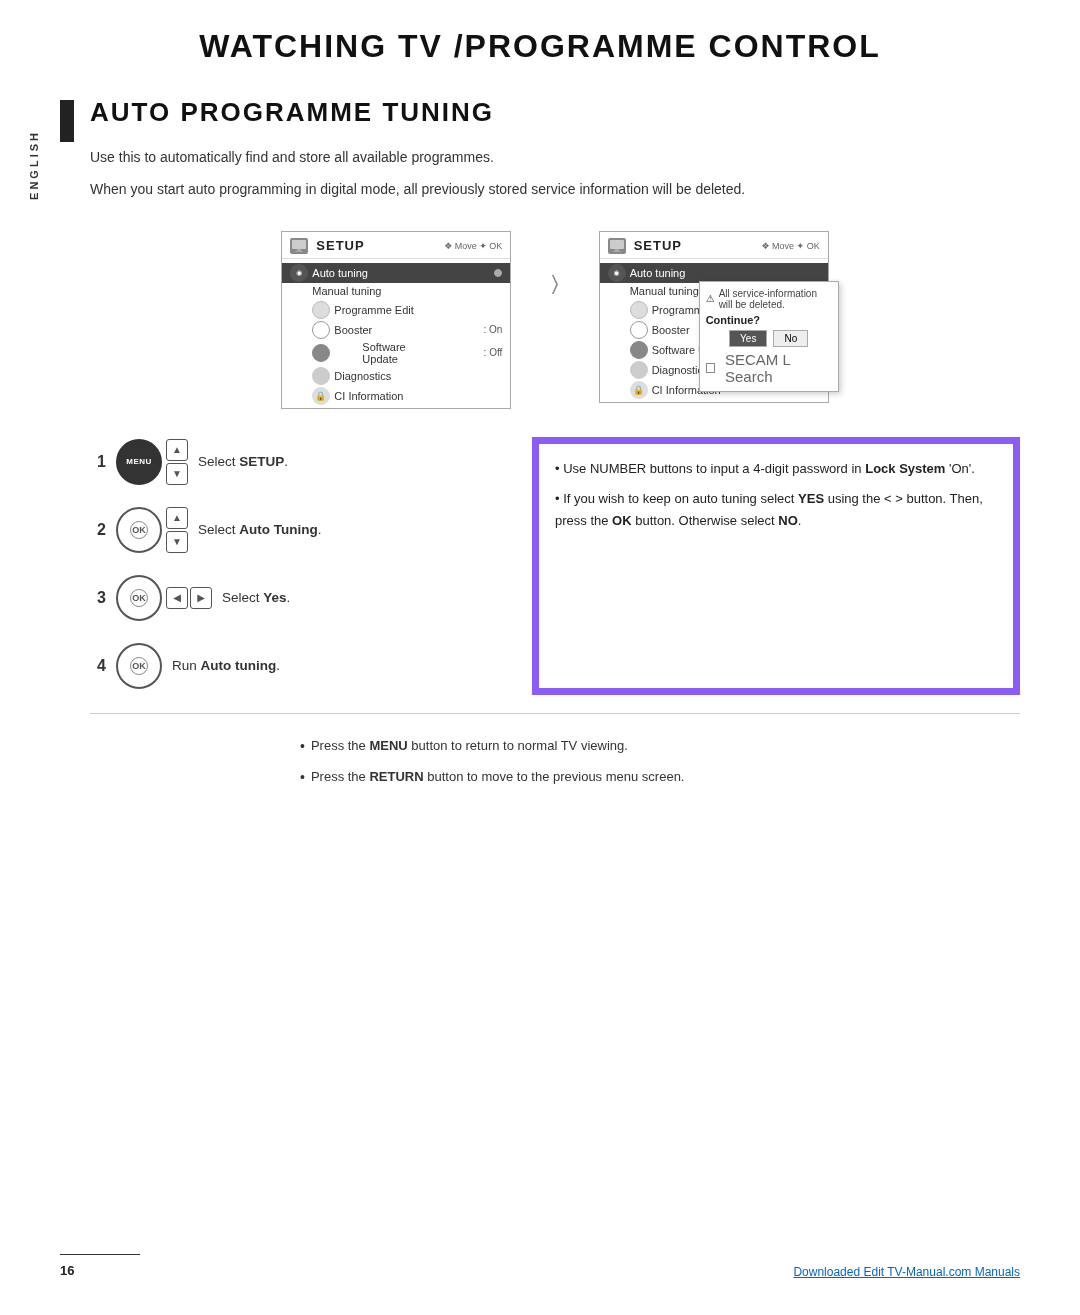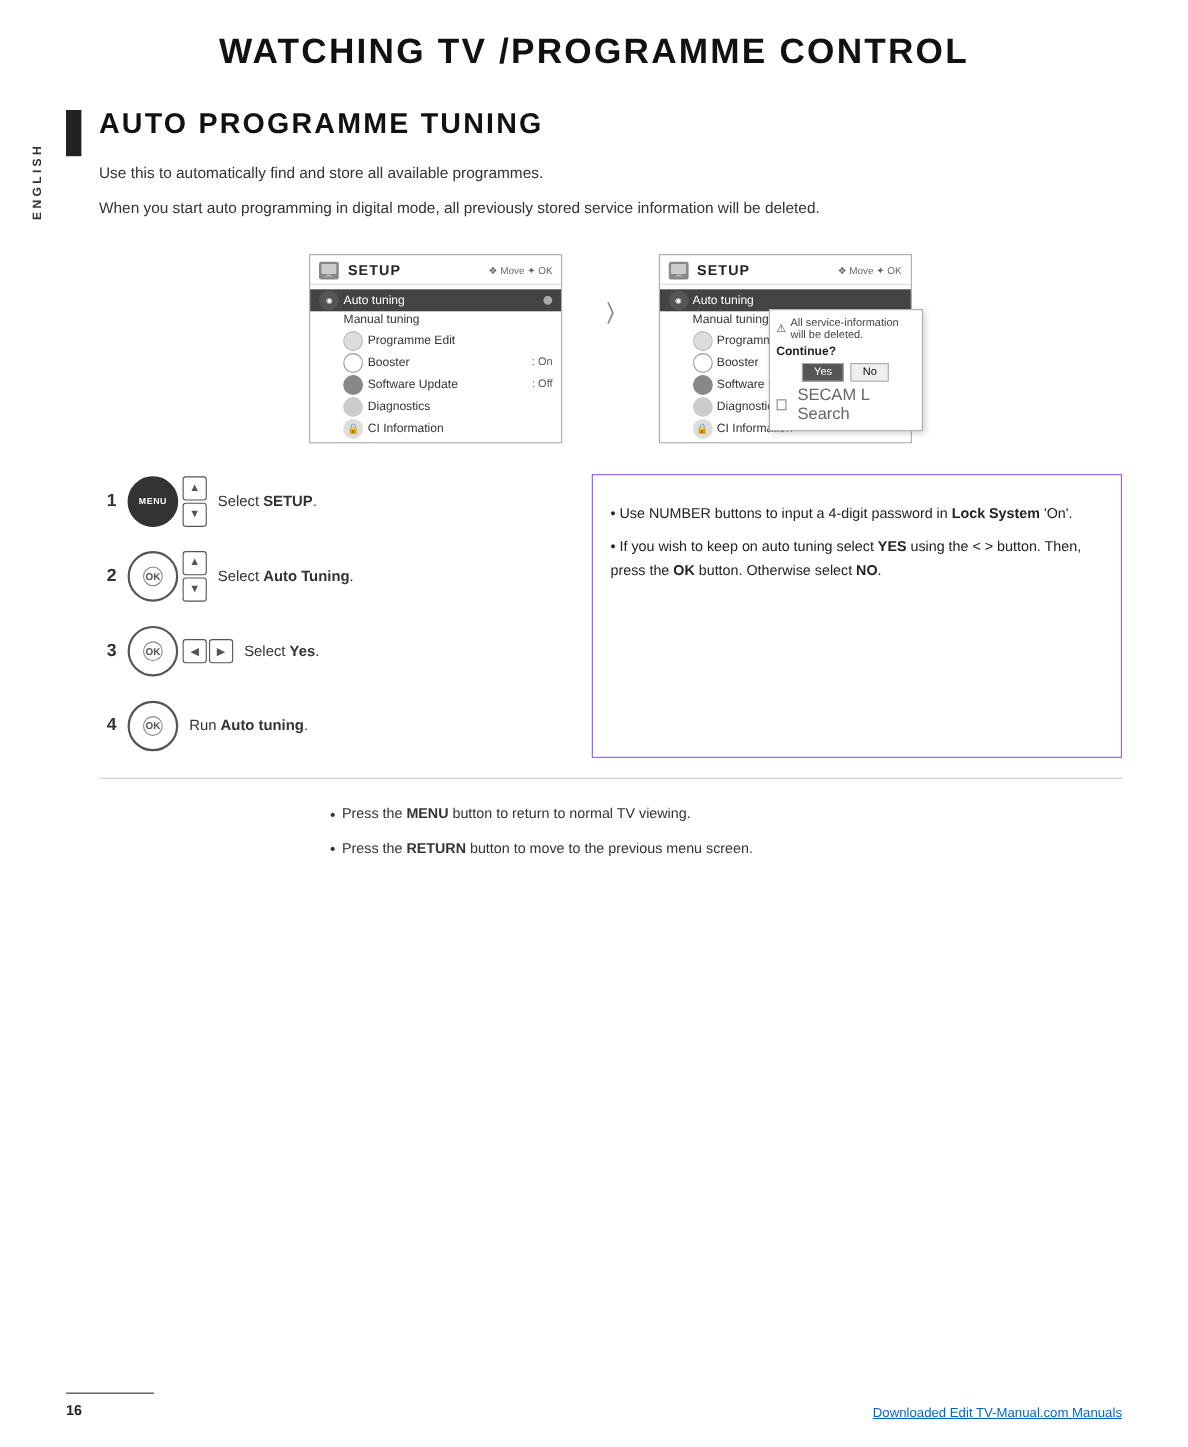--- a/index.html
+++ b/index.html
@@ -200,22 +200,22 @@
 
     .steps-left {
       flex: 1;
       display: flex;
       flex-direction: column;
       gap: 10px;
     }
 
     .steps-right {
       flex: 1;
-      border: 1px solid #8b5cf6;
-      padding: 24px 16px;
+      border: 7px solid #8b5cf6;
+      padding: 14px 16px;
       font-size: 13px;
       line-height: 1.7;
       margin-top: 4px;
     }
 
     .step-row {
       display: flex;
       align-items: center;
       gap: 10px;
       padding: 6px 0;
@@ -310,21 +310,21 @@
     }
 
     .bullet {
       font-size: 14px;
       flex-shrink: 0;
     }
 
     
     .footer {
       position: absolute;
-      bottom: 24px;
+      bottom: 36px;
       left: 60px;
       right: 60px;
     }
 
     .footer-line {
       border-top: 1.5px solid #333;
       width: 80px;
       margin-bottom: 6px;
     }
 
@@ -449,21 +449,21 @@
         <div class="menu-icon" style="border-color:#bbb;background:#ddd;"></div>
         <span class="menu-text">Programme Edit</span>
       </div>
 
       <div class="menu-row-item" style="padding-left:30px;">
         <div class="menu-icon"></div>
         <span class="menu-text">Booster</span>
         <span class="menu-value">: On</span>
       </div>
 
-      <div class="menu-row-item" style="padding-left:30px;">
+      <div class="menu-row-item" style="padding-left:30px;gap:28px;">
         <div class="menu-icon" style="background:#888;border-color:#888;"></div>
         <span class="menu-text">Software Update</span>
         <span class="menu-value">: Off</span>
       </div>
 
       <div class="menu-row-item" style="padding-left:30px;">
         <div class="menu-icon" style="background:#ccc;border-color:#ccc;"></div>
         <span class="menu-text">Diagnostics</span>
       </div>
 

